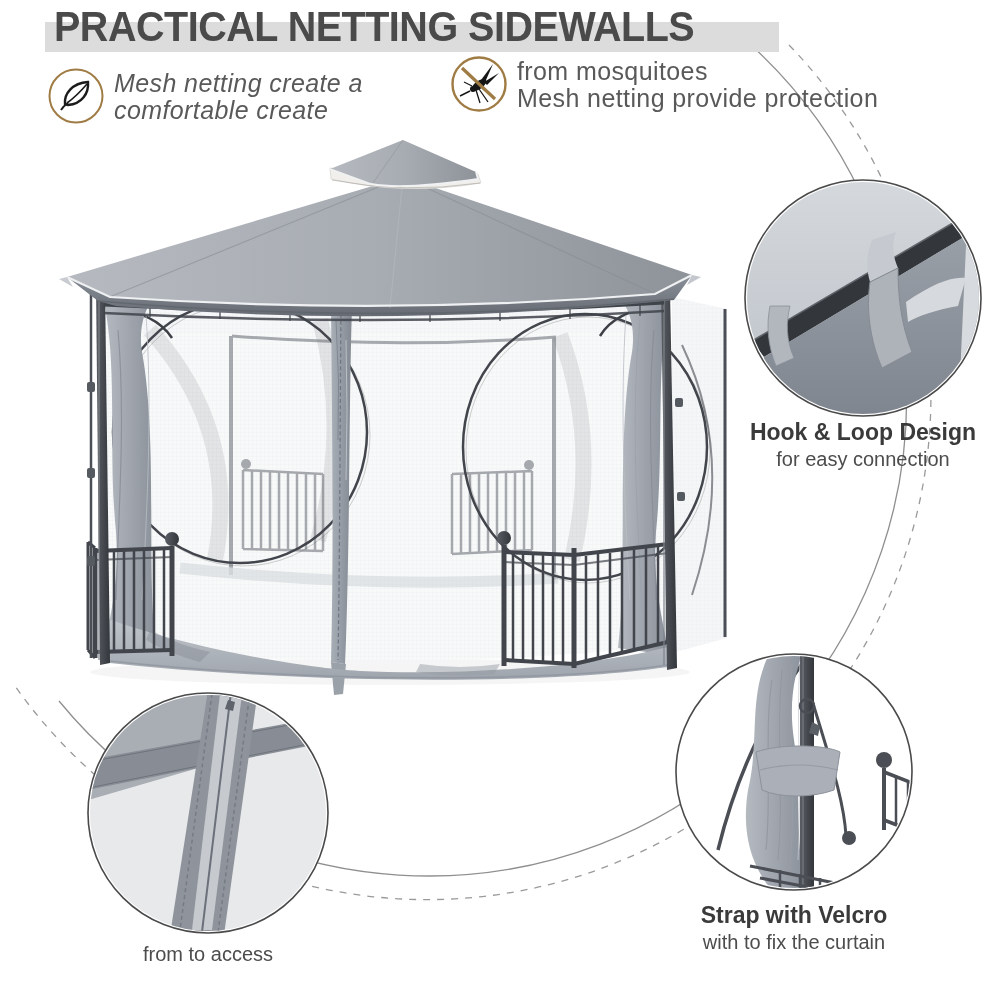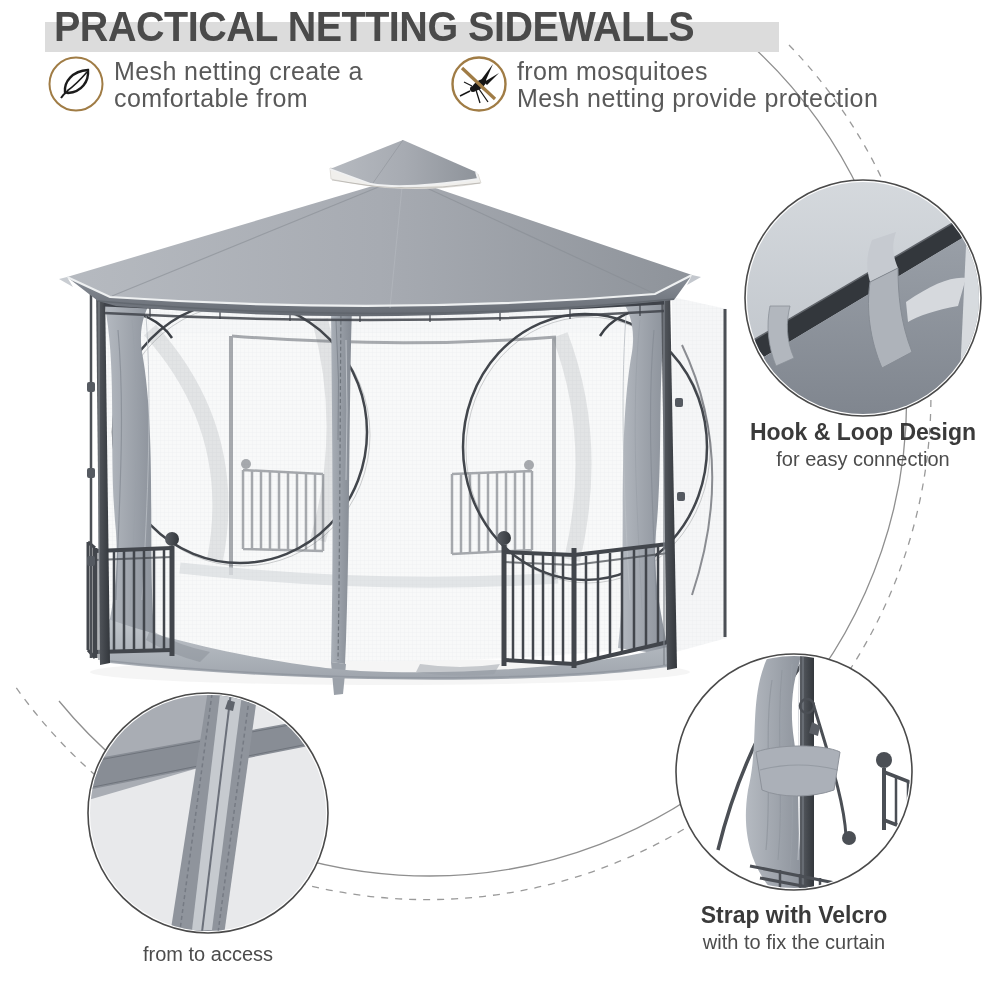--- a/index.html
+++ b/index.html
@@ -7,21 +7,21 @@
     width:1000px;height:1000px;position:relative;overflow:hidden;
     background:#ffffff;font-family:"Liberation Sans",sans-serif;
   }
   .abs{position:absolute;}
   #header-bar{left:45px;top:22px;width:734px;height:30px;background:#dcdcdc;}
   #page-title{
     left:54px;top:3px;font-size:42px;font-weight:800;color:#4a4a4a;
     letter-spacing:-.5px;transform:scaleX(.94);transform-origin:left top;white-space:nowrap;
   }
   .feature{display:flex;align-items:flex-start;}
-  #feature-1{left:47px;top:55px;}
+  #feature-1{left:47px;top:67px;font-style:italic;}
   #feature-2{left:450px;top:55px;}
   .feature .ficon{width:58px;height:58px;flex:0 0 58px;}
   .feature .ftext{
     margin-left:9px;margin-top:3px;font-size:25px;line-height:27px;color:#595959;
     letter-spacing:.4px;white-space:nowrap;
   }
   .callout-caption{text-align:center;}
   .callout-caption .cap-title{font-size:23px;font-weight:700;color:#3a3a3a;line-height:27px;}
   .callout-caption .cap-sub{font-size:20px;color:#4c4c4c;line-height:26px;}
   #caption-hook{left:703px;top:419px;width:320px;}
@@ -283,21 +283,21 @@
   <span class="ficon">
     <svg width="58" height="58" viewBox="0 0 58 58">
       <circle cx="29" cy="29" r="26.5" stroke="#a07c45" stroke-width="2" fill="none"></circle>
       <path d="M18,37 C17,27 25,16 41,15 C42,26 35,37 21,38 Z" fill="none" stroke="#1b1b1b" stroke-width="2.4"></path>
       <path d="M20,36 C27,31 34,24 40,17" fill="none" stroke="#1b1b1b" stroke-width="1.6"></path>
       <path d="M14,43 C16,40 18,38 21,36" fill="none" stroke="#1b1b1b" stroke-width="2"></path>
     </svg>
   </span>
   <div class="ftext">
     <span style="display:block">Mesh netting create a</span>
-    <span style="display:block">comfortable from</span>
+    <span style="display:block">comfortable create</span>
   </div>
 </div>
 
 <div id="feature-2" class="abs feature">
   <span class="ficon">
     <svg width="58" height="58" viewBox="0 0 58 58">
       <circle cx="29" cy="29" r="26.5" stroke="#a07c45" stroke-width="2.4" fill="none"></circle>
       <g fill="#161616" stroke="#161616">
         <ellipse cx="29" cy="30" rx="8.5" ry="4" transform="rotate(-35 29 30)" stroke="none"></ellipse>
         <circle cx="23" cy="34" r="3" stroke="none"></circle>

